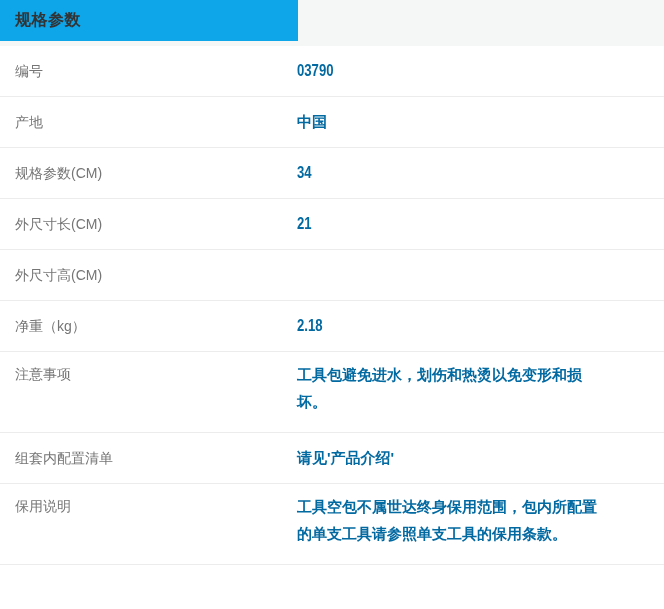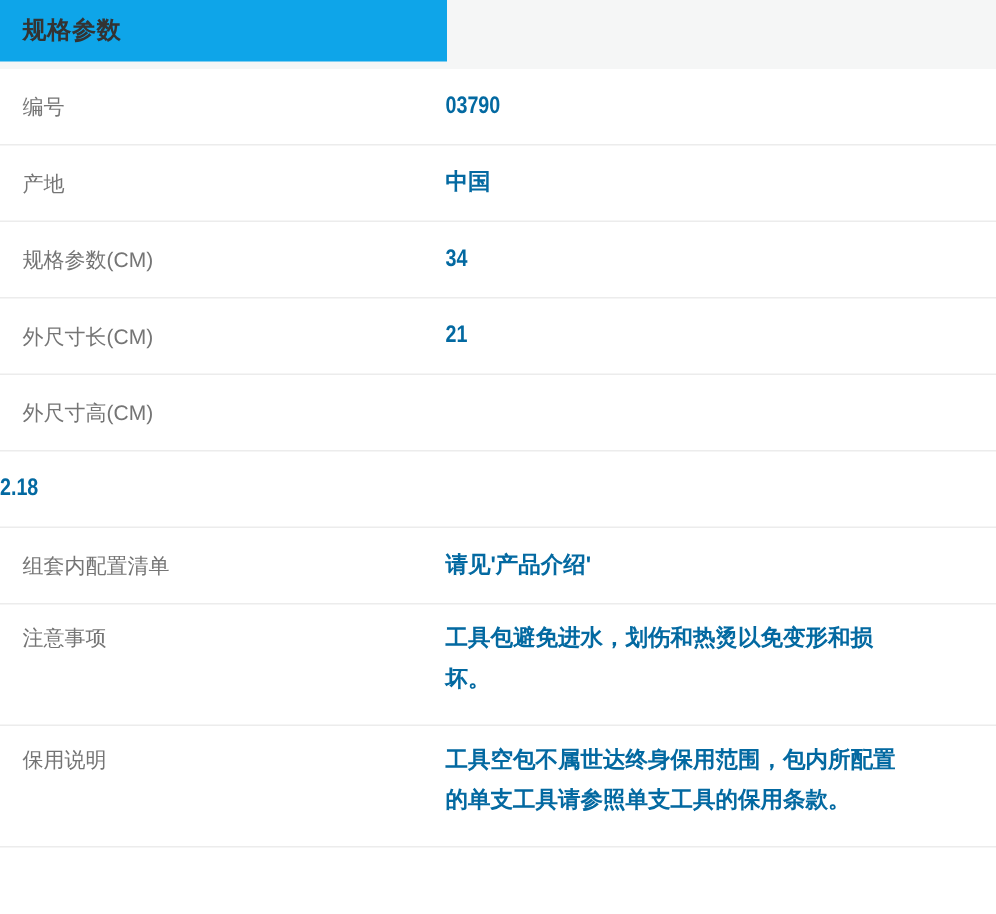--- a/index.html
+++ b/index.html
@@ -109,33 +109,34 @@
   <div class="row">
     <div class="label">外尺寸长(CM)</div>
     <div class="value"><span class="num">21</span></div>
   </div>
 
   <div class="row">
     <div class="label">外尺寸高(CM)</div>
   </div>
 
   <div class="row">
+    <div class="label">净重（kg）</div>
     <div class="value"><span class="num">2.18</span></div>
   </div>
 
-
-  <div class="row">
-    <div class="label">组套内配置清单</div>
-    <div class="value">请见'产品介绍'</div>
-  </div>
 
   <div class="row tall">
     <div class="label">注意事项</div>
     <div class="value">工具包避免进水，划伤和热烫以免变形和损
 坏。</div>
+  </div>
+
+  <div class="row">
+    <div class="label">组套内配置清单</div>
+    <div class="value">请见'产品介绍'</div>
   </div>
 
   <div class="row tall">
     <div class="label">保用说明</div>
     <div class="value">工具空包不属世达终身保用范围，包内所配置
 的单支工具请参照单支工具的保用条款。</div>
   </div>
 </div>
 </div>
 

